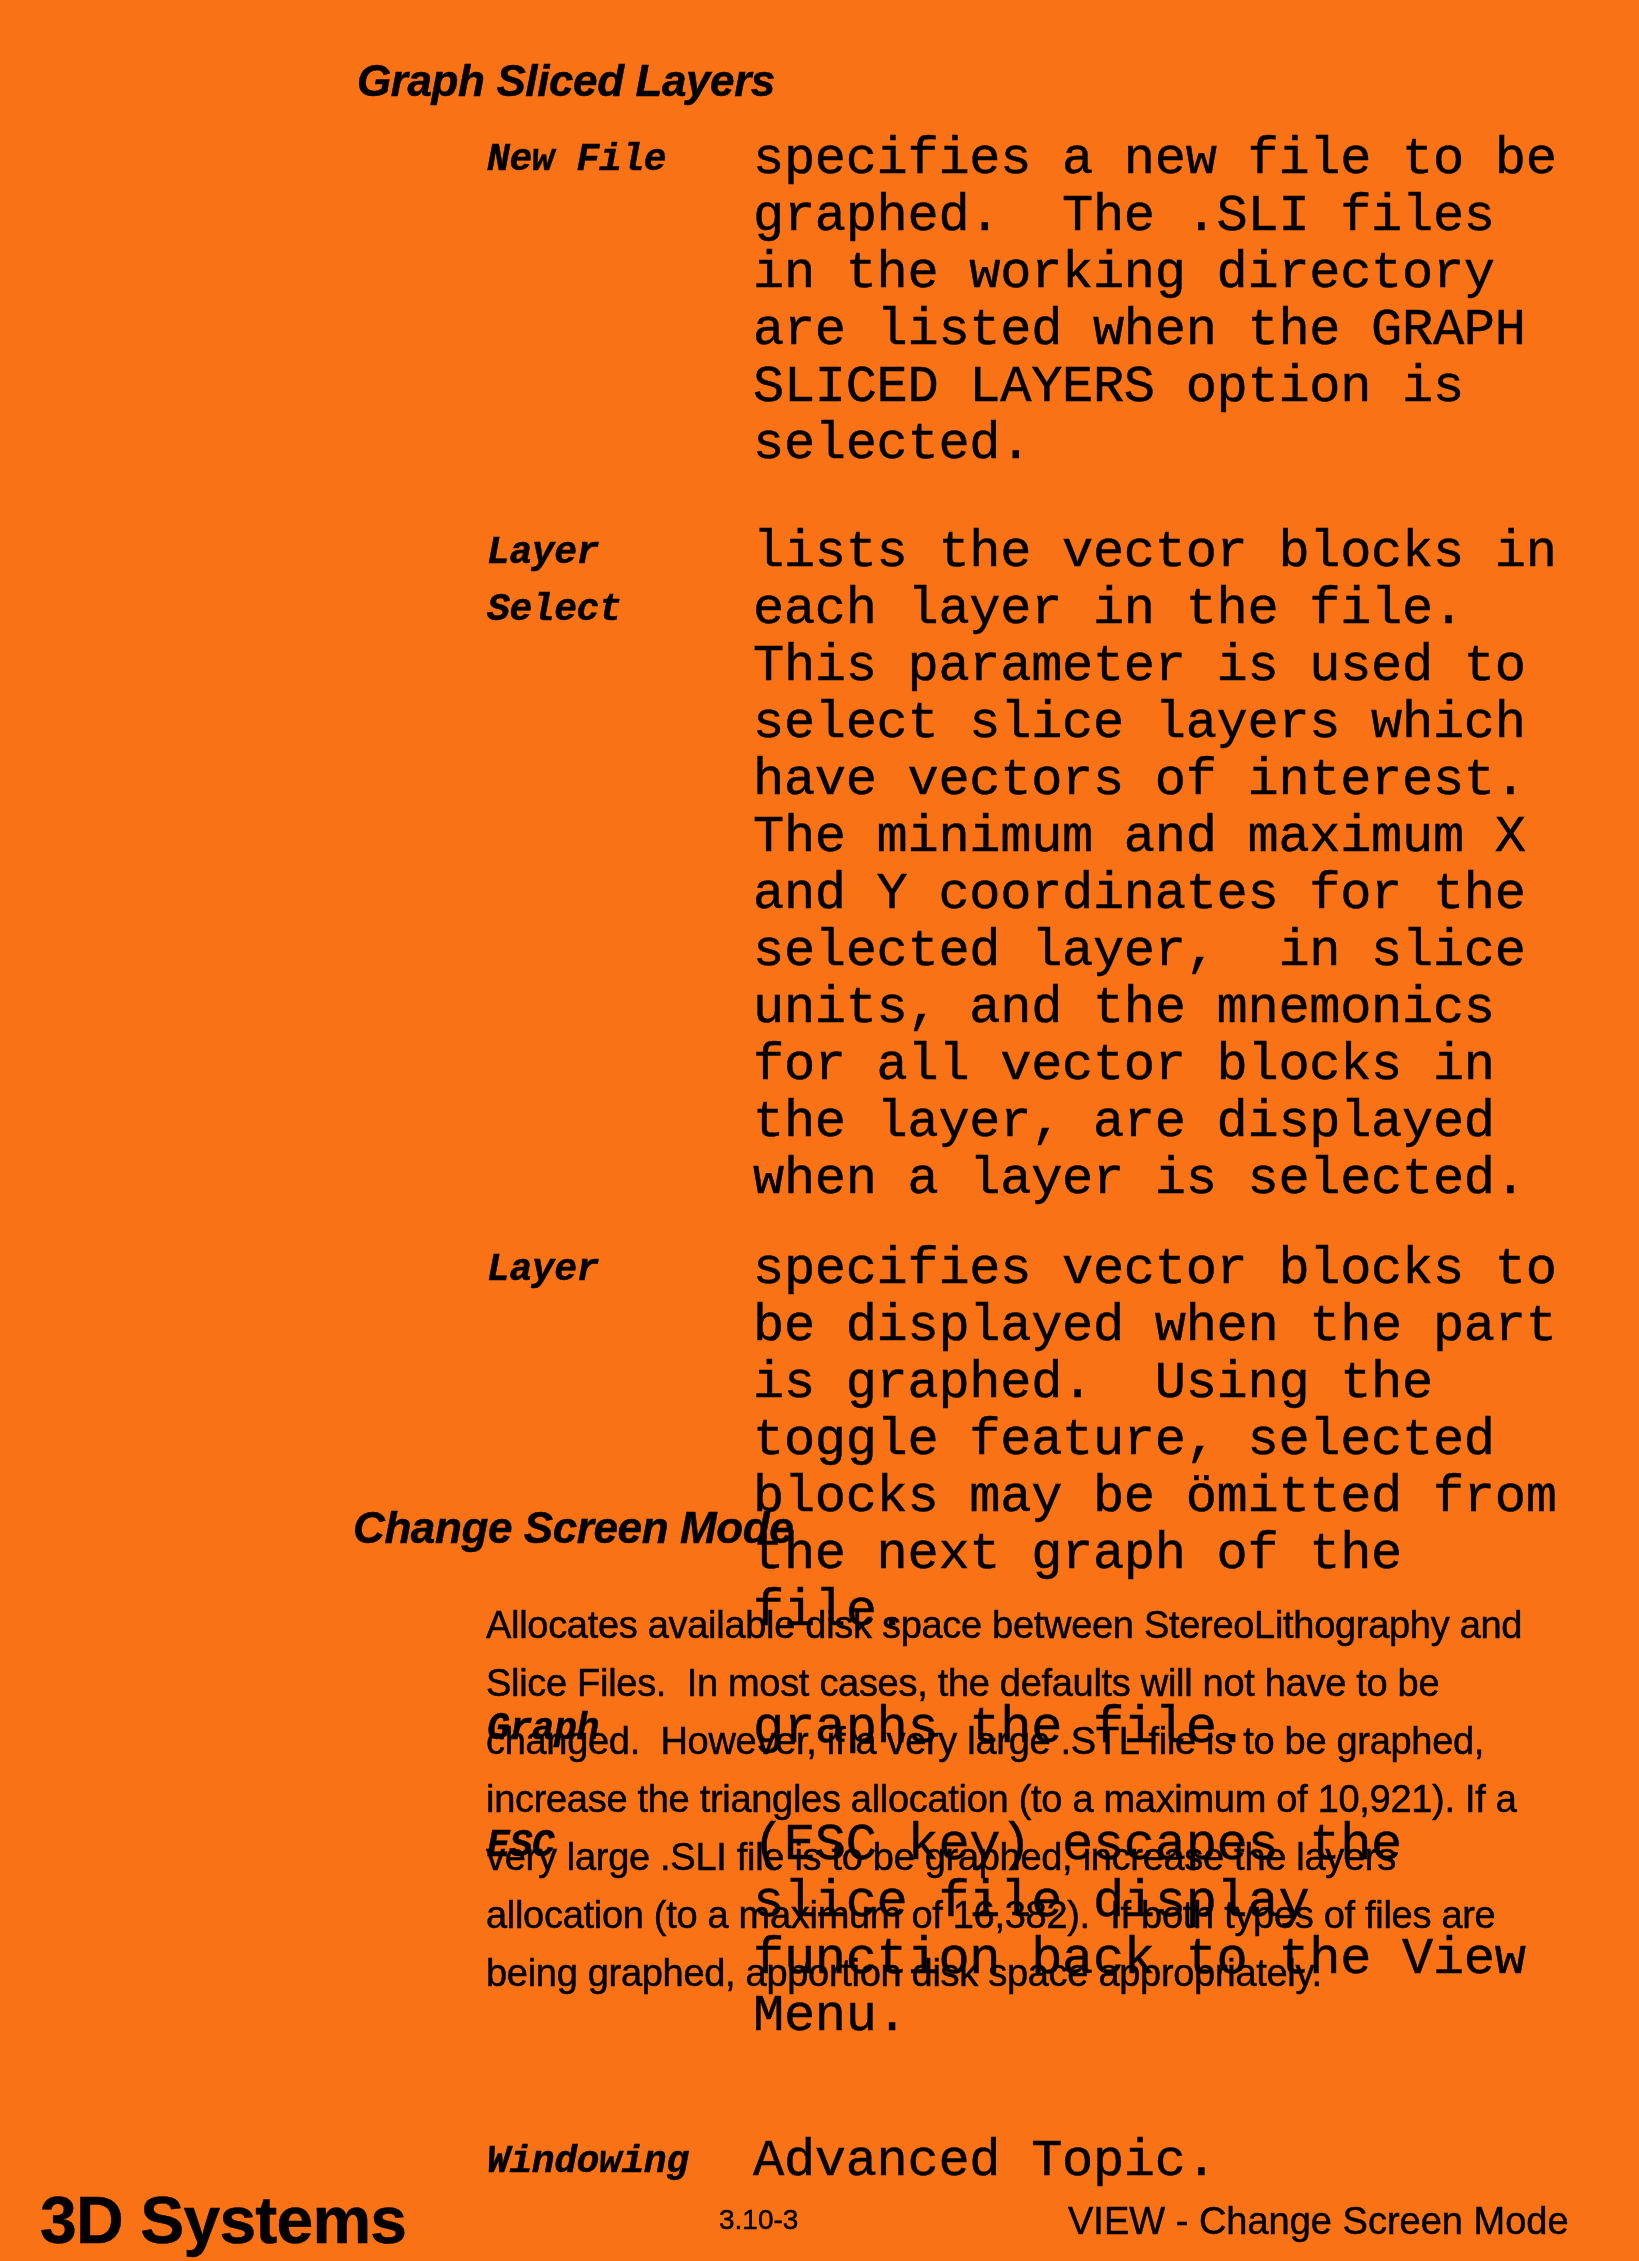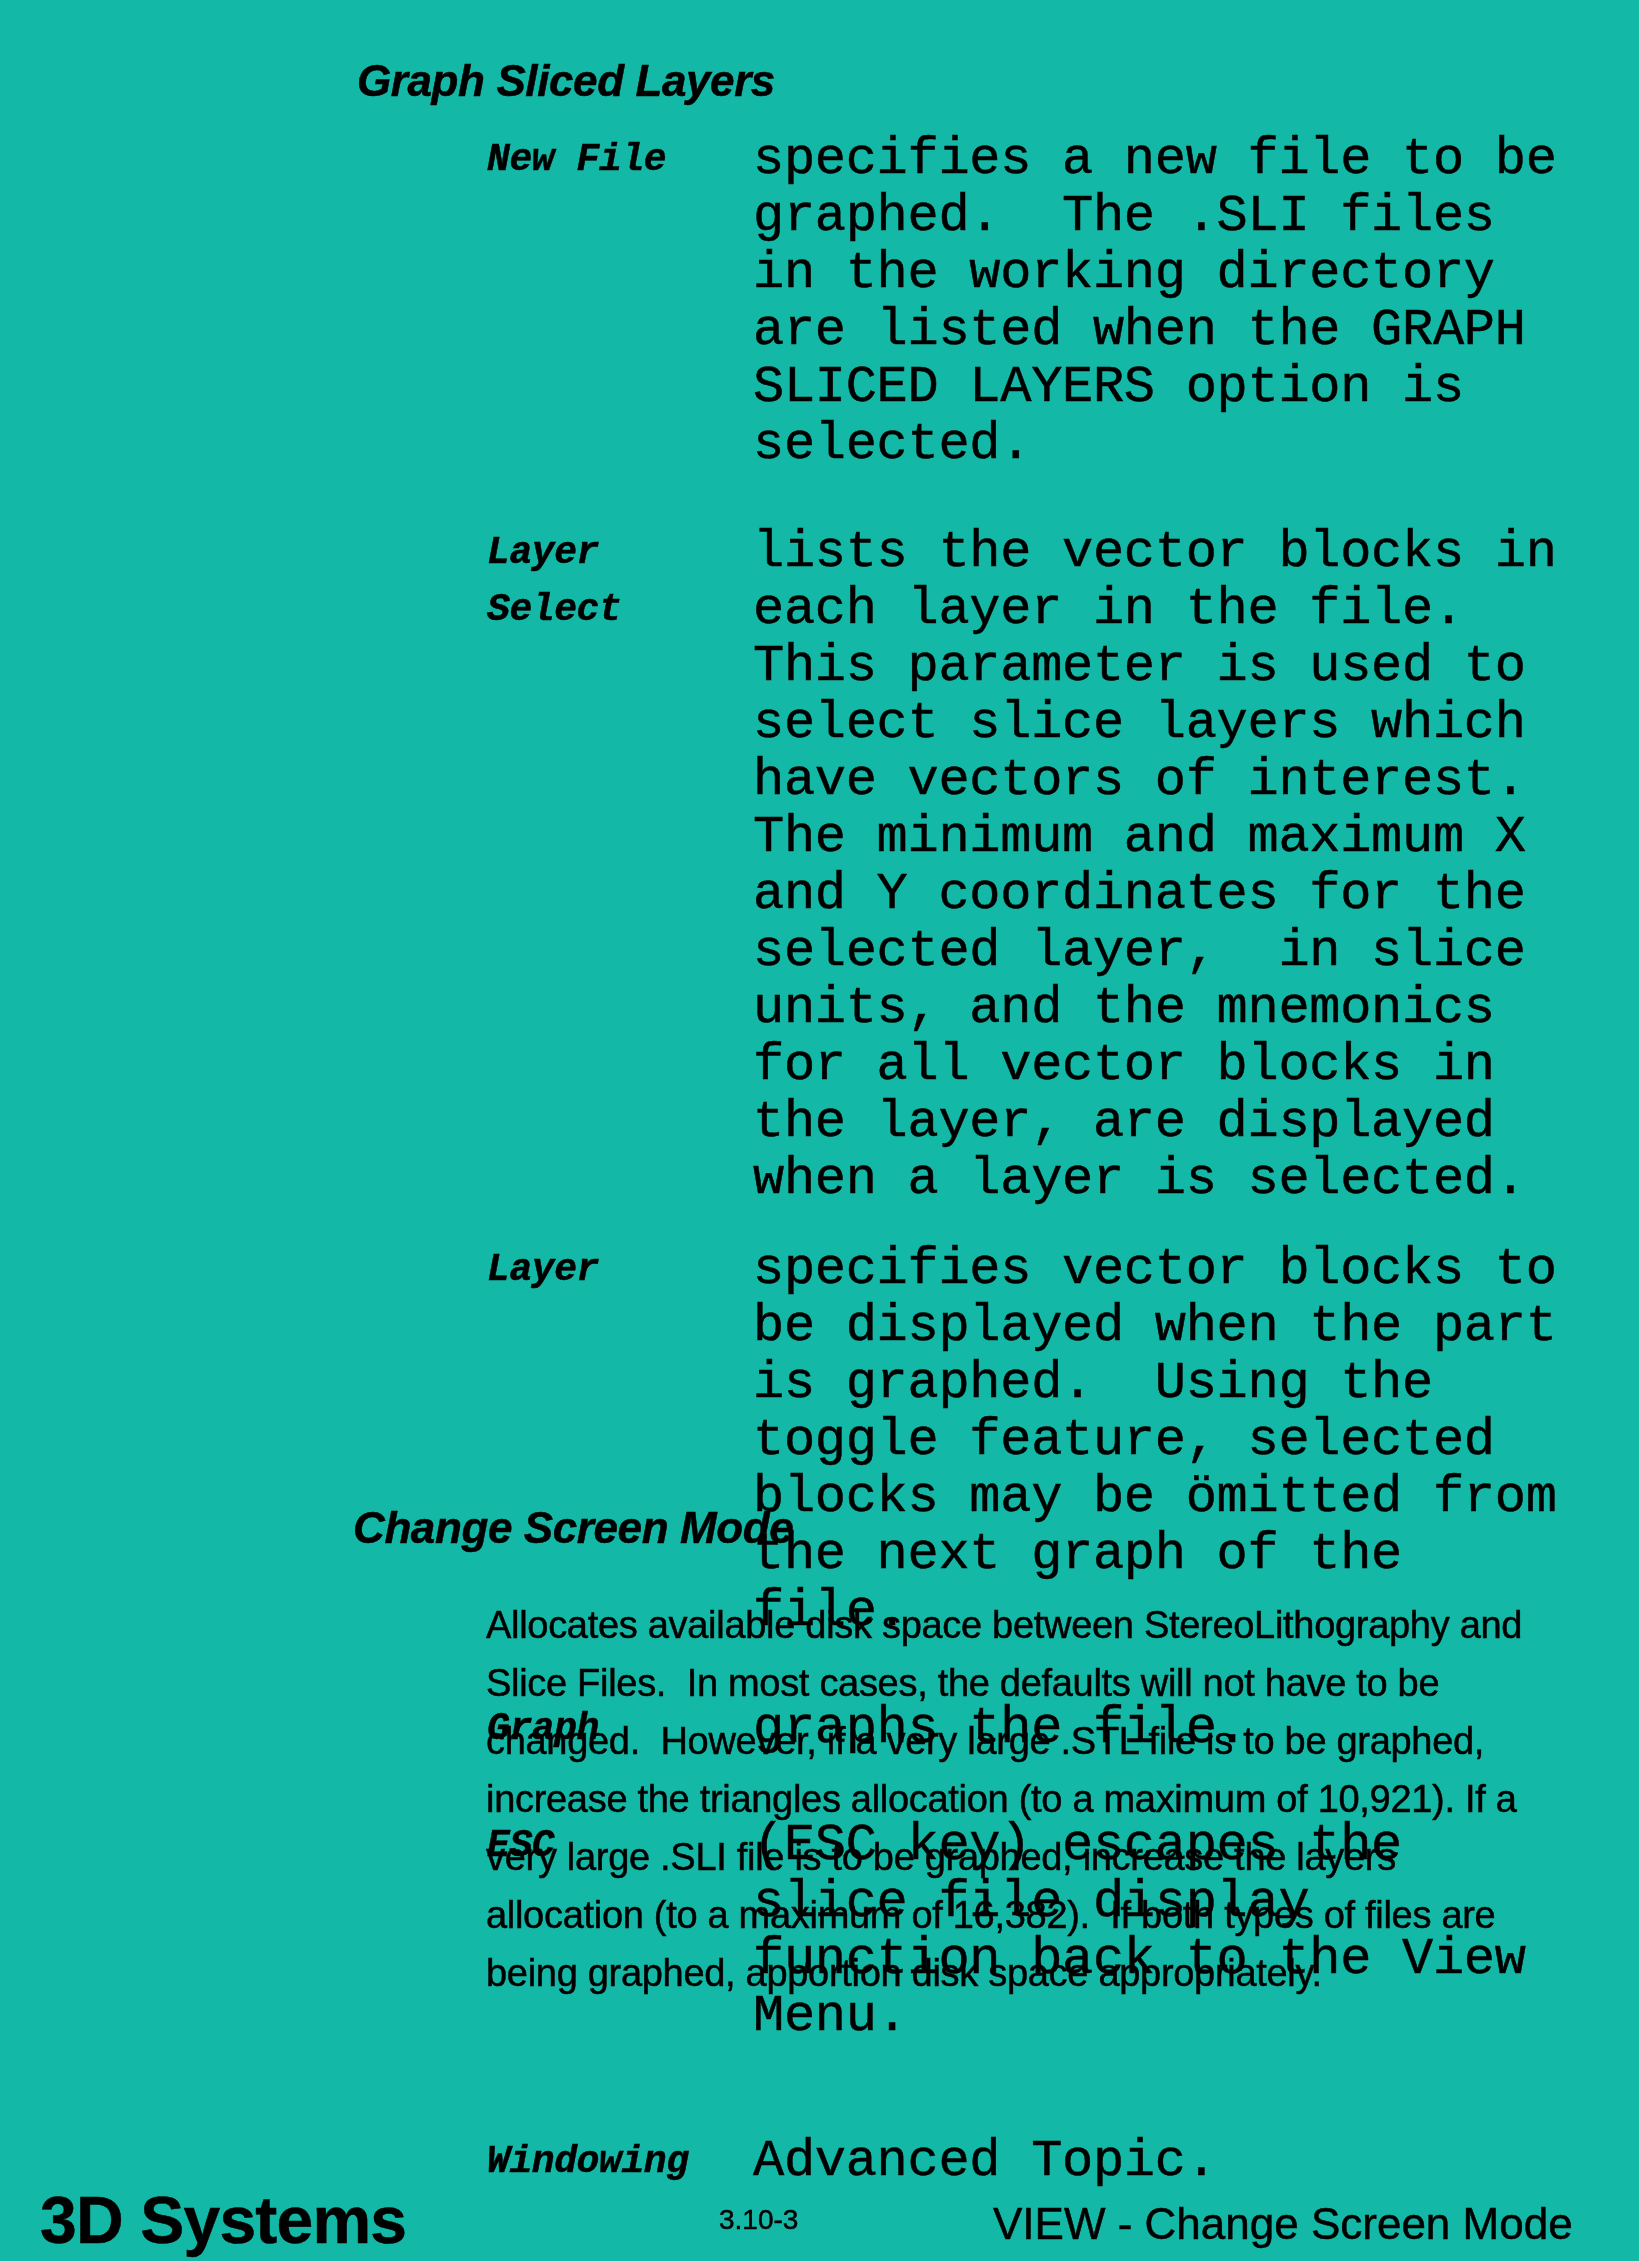--- a/index.html
+++ b/index.html
@@ -4,21 +4,21 @@
 <style>
   html, body {
     margin: 0;
     padding: 0;
     background: #ffffff;
   }
   .page {
     position: relative;
     width: 1640px;
     height: 2261px;
-    background: #14b8a6;
+    background: #f97316;
     color: #000000;
     font-family: "Liberation Sans", sans-serif;
     overflow: hidden;
     -webkit-text-stroke: 0.5px #000;
   }
   .section-heading {
     position: absolute;
     font-size: 44px;
     font-weight: 700;
     font-style: italic;
@@ -84,23 +84,23 @@
   .footer-pagenum {
     position: absolute;
     left: 719px;
     top: 2206px;
     font-size: 28px;
     line-height: 1;
     white-space: nowrap;
   }
   .footer-chapter {
     position: absolute;
-    left: 993px;
+    left: 1068px;
     top: 2202px;
-    font-size: 44px;
+    font-size: 38px;
     line-height: 1;
     white-space: nowrap;
   }
 </style>
 </head>
 <body>
 
 <div class="page">
 
   <h1 class="section-heading heading-1">Graph Sliced Layers</h1>

